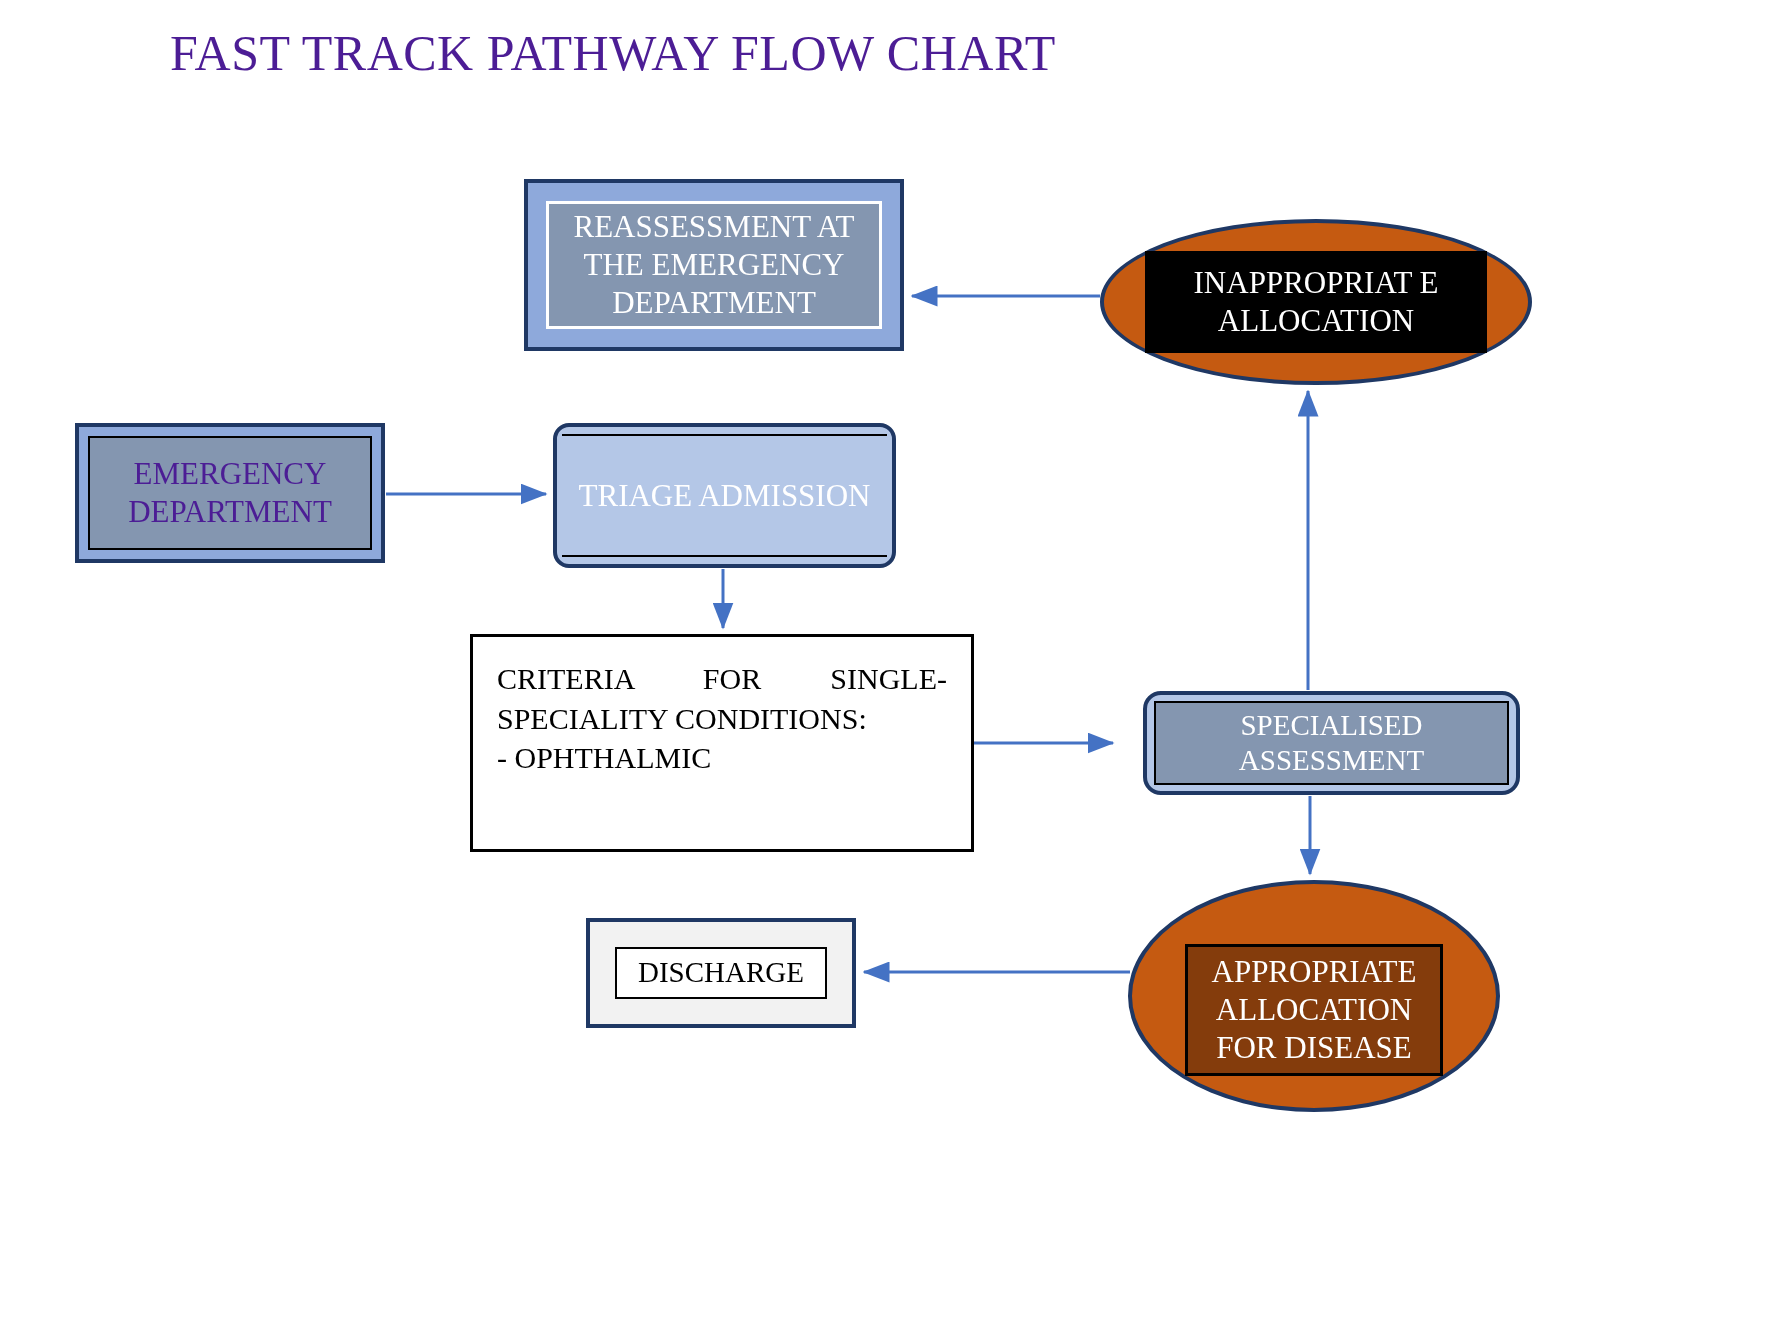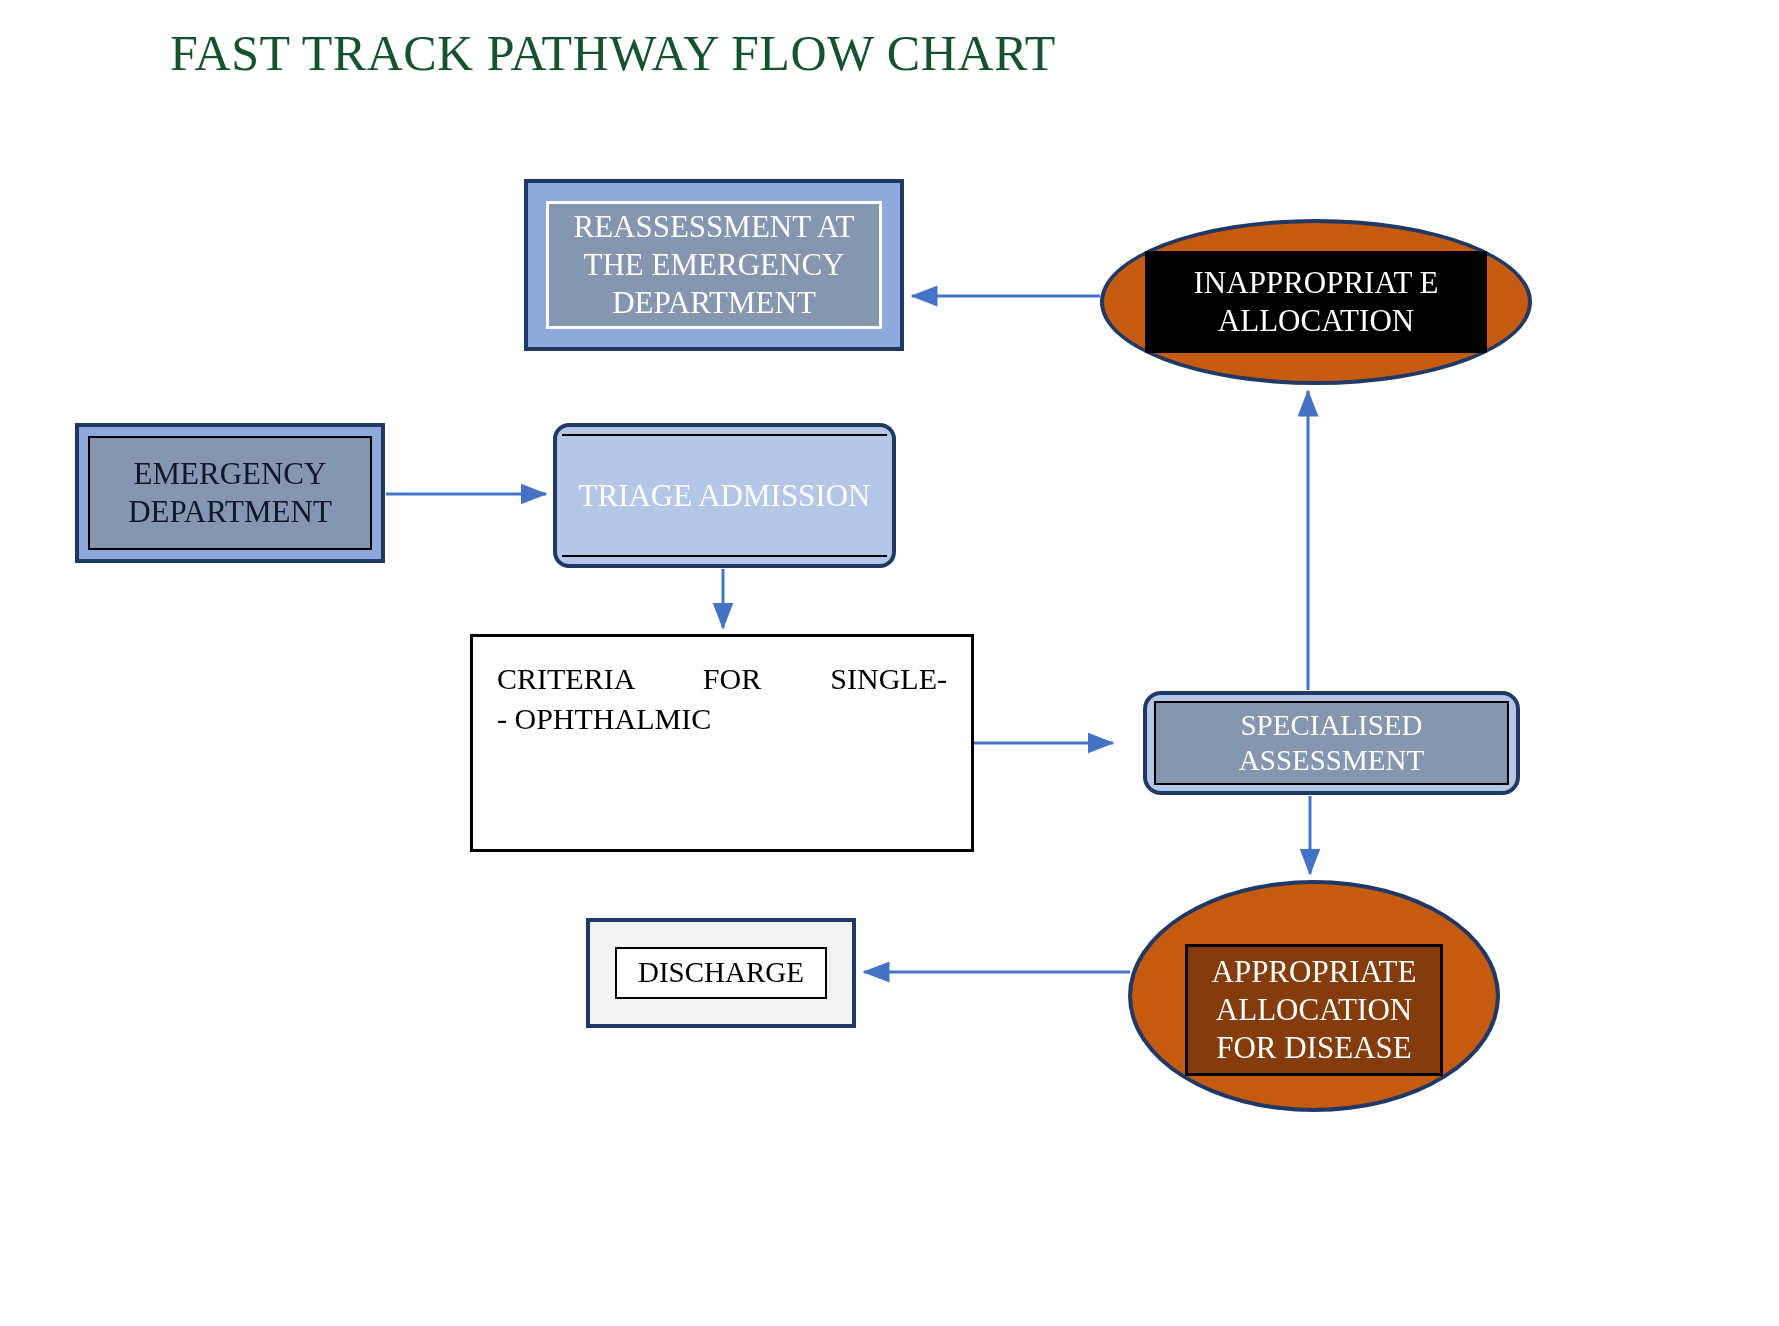--- a/index.html
+++ b/index.html
@@ -17,21 +17,21 @@
     background: #ffffff;
     overflow: hidden;
   }
 
   
   .title {
     position: absolute;
     left: 170px;
     top: 26px;
     font-size: 50px;
-    color: #14532d;
+    color: #4c1d95;
     letter-spacing: 0.5px;
     white-space: nowrap;
     line-height: 1.1;
   }
 
   
   .node-text {
     width: 100%;
     text-align: center;
     line-height: 1.22;
@@ -80,21 +80,21 @@
     width: 100%;
     height: 100%;
     box-sizing: border-box;
     border: 2px solid #000000;
     background: #8496B0;
     display: flex;
     align-items: center;
     justify-content: center;
   }
   .emergency-dept .node-text {
-    color: #0f172a;
+    color: #4c1d95;
     font-size: 31px;
   }
 
   
   .triage {
     position: absolute;
     left: 553px;
     top: 423px;
     width: 343px;
     height: 145px;
@@ -309,20 +309,21 @@
 
   <div class="triage">
     <div class="inner">
       <div class="node-text">TRIAGE ADMISSION</div>
     </div>
   </div>
 
   <div class="criteria">
     <div class="body">
       <div class="justified">CRITERIA FOR SINGLE-</div>
+      <div class="plain">SPECIALITY CONDITIONS:</div>
       <div class="plain">- OPHTHALMIC</div>
     </div>
   </div>
 
   <div class="specialised">
     <div class="inner">
       <div class="node-text">SPECIALISED ASSESSMENT</div>
     </div>
   </div>
 

